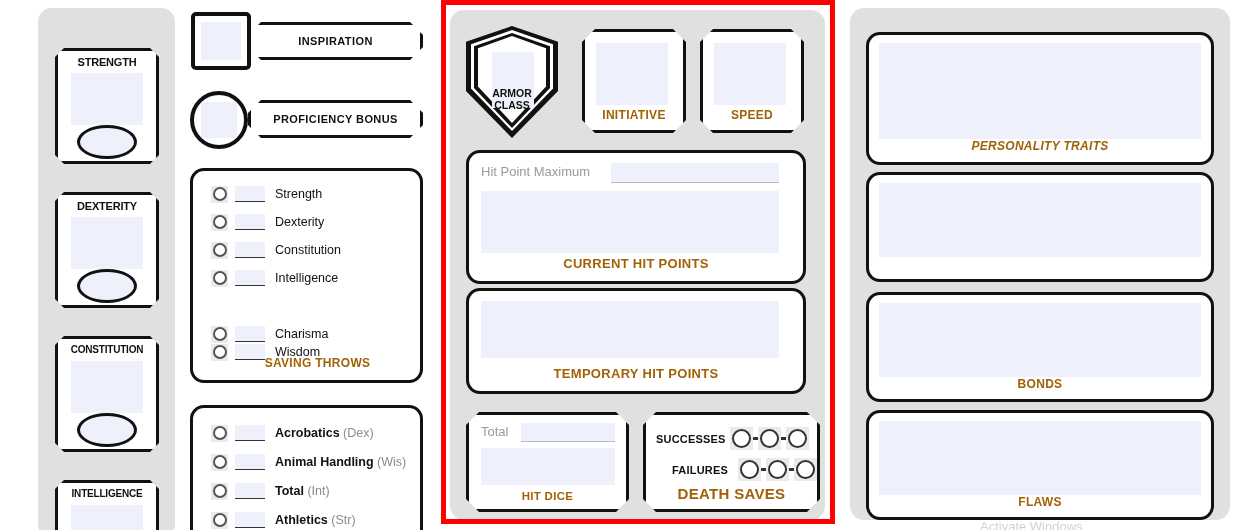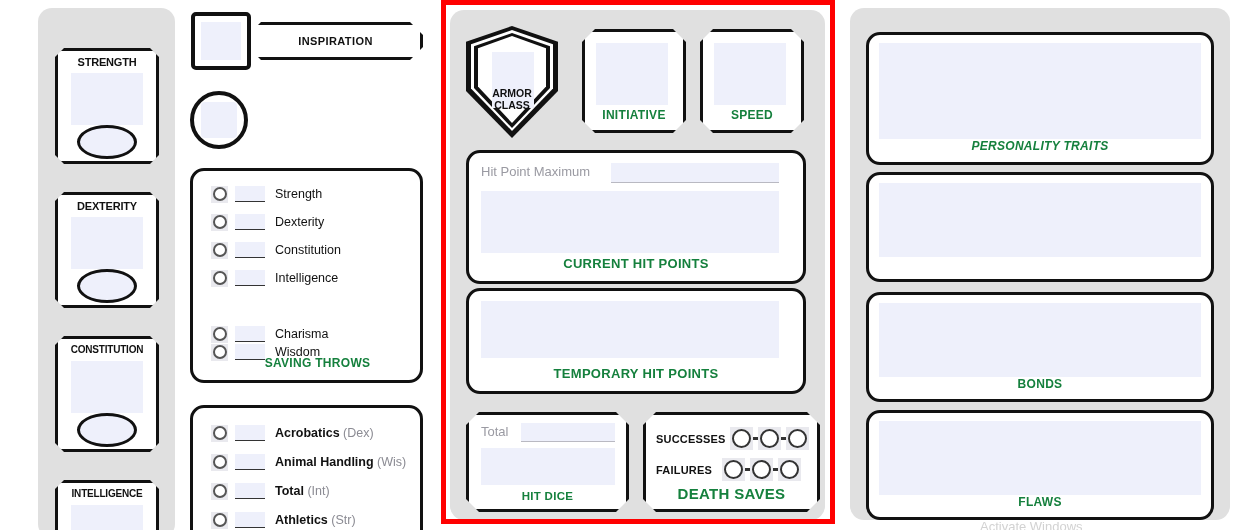--- a/index.html
+++ b/index.html
@@ -31,21 +31,21 @@
   }
   .fill{
     position:absolute;
     background:#eef0fb;
   }
   .cap{
     position:absolute;
     left:0;right:0;
     text-align:center;
     font-weight:bold;
-    color:#15803d;
+    color:#a16207;
     letter-spacing:.3px;
     white-space:nowrap;
   }
 
   
   .ability{
     position:absolute;
     width:104px;height:116px;
     background:#fff;
     border:3px solid #111;
@@ -196,20 +196,23 @@
 
   </div>
 
   <div class="frame oct" style="left:248px;top:22px;width:175px;height:38px;">
     <div class="bar-label">INSPIRATION</div>
   </div>
   <div style="position:absolute;left:191px;top:12px;width:60px;height:58px;background:#fff;border:4px solid #111;box-sizing:border-box;border-radius:5px;">
     <div class="fill" style="left:6px;top:6px;right:6px;bottom:6px;"></div>
   </div>
 
+  <div class="frame oct" style="left:248px;top:100px;width:175px;height:38px;">
+    <div class="bar-label">PROFICIENCY BONUS</div>
+  </div>
   <div style="position:absolute;left:190px;top:91px;width:58px;height:58px;background:#fff;border:4px solid #111;box-sizing:border-box;border-radius:50%;">
     <div class="fill" style="left:7px;top:7px;right:7px;bottom:7px;border-radius:4px;"></div>
   </div>
 
   <div class="frame rounded" style="left:190px;top:168px;width:233px;height:215px;">
     <div class="row" style="left:18px;top:14px;">
       <span class="prof-dot-wrap">
           <span class="prof-dot"></span>
         </span>
       <span class="mini-field"></span>
@@ -337,21 +340,21 @@
         <span class="ds-link"></span>
         <span class="ds-cell">
             <span class="ds-circle"></span>
           </span>
         <span class="ds-link"></span>
         <span class="ds-cell">
             <span class="ds-circle"></span>
           </span>
       </span>
     </div>
-    <div class="ds-row" style="left:10px;top:43px;">
+    <div class="ds-row" style="left:26px;top:43px;">
       <span class="ds-name">FAILURES</span>
       <span class="ds-pips" style="margin-left:10px;">
         <span class="ds-cell">
             <span class="ds-circle"></span>
           </span>
         <span class="ds-link"></span>
         <span class="ds-cell">
             <span class="ds-circle"></span>
           </span>
         <span class="ds-link"></span>

